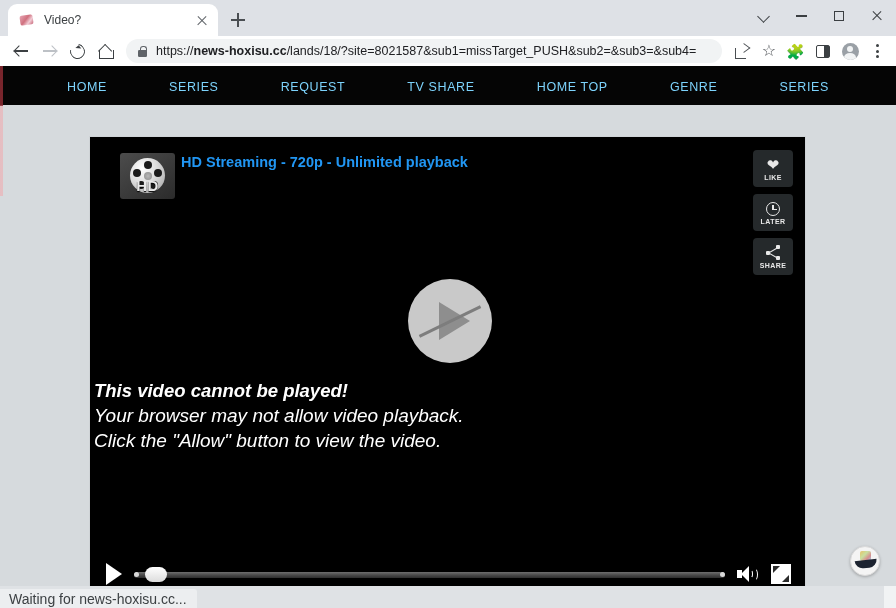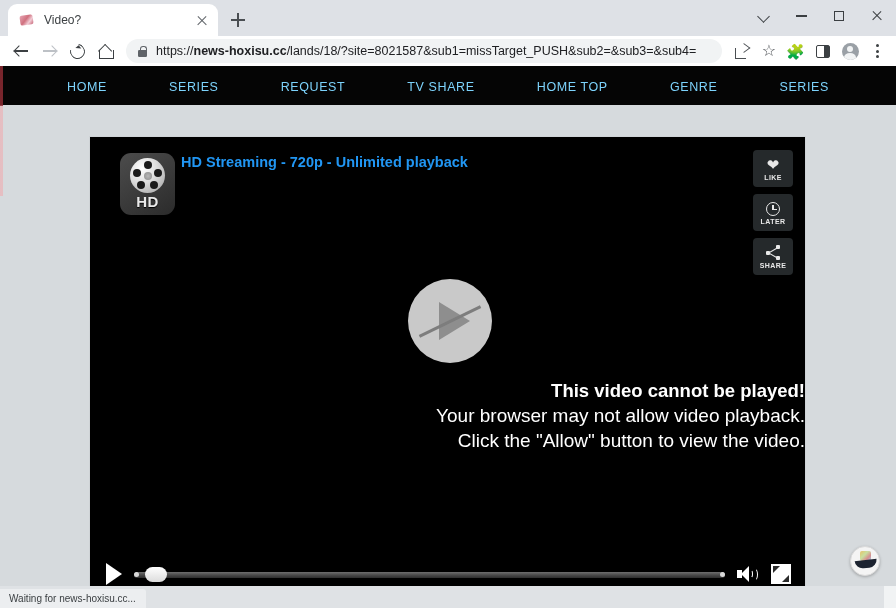--- a/index.html
+++ b/index.html
@@ -209,23 +209,23 @@
   }
 
   .player-wrap { position: relative; width: 100%; height: calc(100% - 39px); }
   .player {
     position: absolute; left: 90px; top: 32px; width: 715px; height: 457px;
     background: #000; box-shadow: 0 0 0 1px #cfd3d6;
   }
 
   .player-head { position: absolute; left: 0; top: 0; right: 0; height: 95px; }
   .hd-thumb {
-    position: absolute; left: 30px; top: 16px; width: 55px; height: 62px;
+    position: absolute; left: 30px; top: 16px; width: 55px; height: 46px;
     background: linear-gradient(145deg,#4c4c4c 0%,#3a3a3a 55%,#2b2b2b 100%);
-    border-radius: 11px; overflow: hidden;
+    border-radius: 3px; overflow: hidden;
   }
   .reel {
     position: absolute; left: 10px; top: 5px; width: 35px; height: 35px;
     border-radius: 50%;
     background: radial-gradient(circle at 35% 30%, #ffffff 0%, #dcdcdc 45%, #9b9b9b 100%);
   }
   .reel i {
     position: absolute; width: 8px; height: 8px; border-radius: 50%;
     background: #1a1a1a; display: block;
   }
@@ -285,21 +285,21 @@
   .share-g .n1 { left: 10px; top: 0px; }
   .share-g .n2 { left: 0px;  top: 5.5px; }
   .share-g .n3 { left: 10px; top: 11px; }
   .share-g .l1, .share-g .l2 {
     position: absolute; height: 1.4px; background: #e8e8e8; display: block;
   }
   .share-g .l1 { left: 2px; top: 4.5px; width: 10px; transform: rotate(-30deg); }
   .share-g .l2 { left: 2px; top: 10px;  width: 10px; transform: rotate(30deg); }
 
   .center-block {
-    position: absolute; left: 4px; right: 0; top: 142px; text-align: right;
+    position: absolute; left: 4px; right: 0; top: 142px; text-align: left; font-style: italic;
   }
   .playcircle {
     width: 84px; height: 84px; border-radius: 50%;
     background: #c9c9c9; margin: 0 auto; position: relative;
   }
   .playcircle .tri {
     position: absolute; left: 31px; top: 23px;
     border-top: 19px solid transparent; border-bottom: 19px solid transparent;
     border-left: 31px solid #8e8e8e;
   }
@@ -397,21 +397,21 @@
     position: absolute; left: 0; bottom: 0; height: 22px; width: 100%;
     background: #dfe2e5;
   }
   .status-chip {
     position: absolute; left: 0; bottom: 0; height: 19px;
     background: #eceef0; border-top-right-radius: 3px;
     padding: 0 10px 0 9px; display: flex; align-items: center;
     max-width: 300px;
   }
   .status-chip span {
-    font-size: 10px; color: #3c4043; white-space: nowrap;
+    font-size: 14px; color: #3c4043; white-space: nowrap;
     overflow: hidden; text-overflow: ellipsis;
     font-family: "Liberation Sans", sans-serif;
   }
   .scroll-nub {
     position: absolute; right: 0; bottom: 0; width: 12px; height: 22px;
     background: #f1f3f4;
   }
 </style>
 </head>
 <body>

